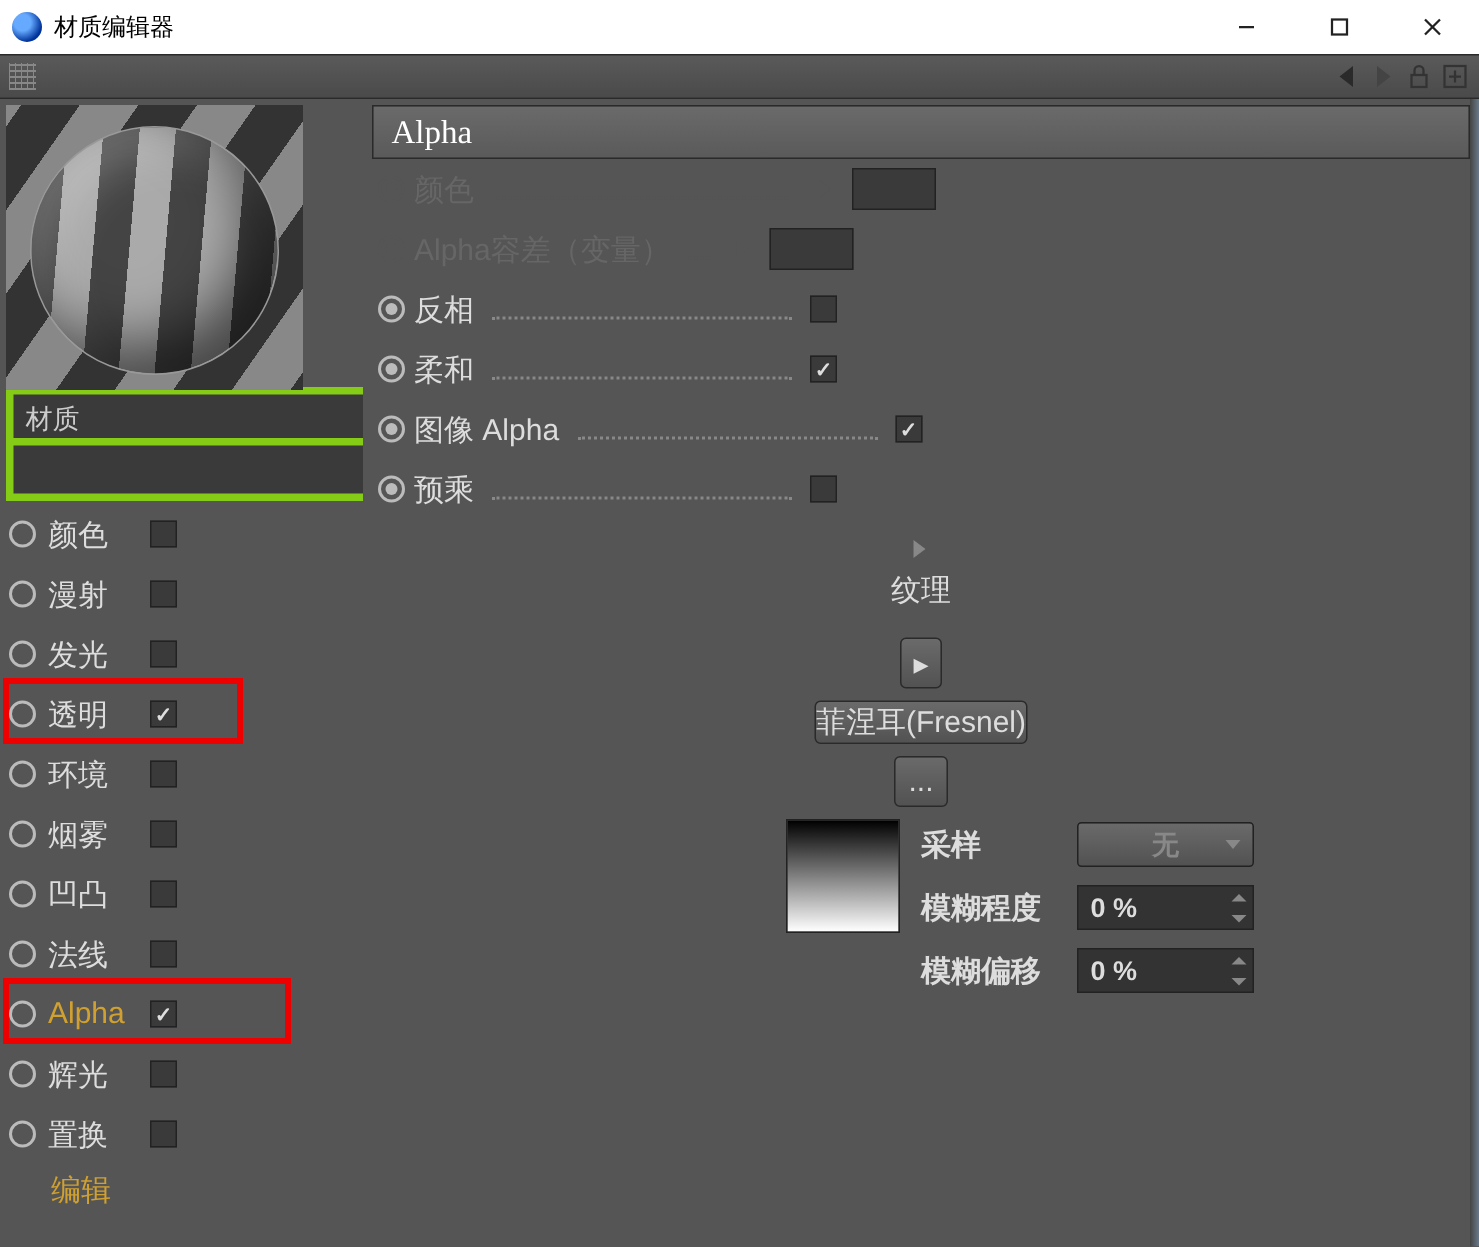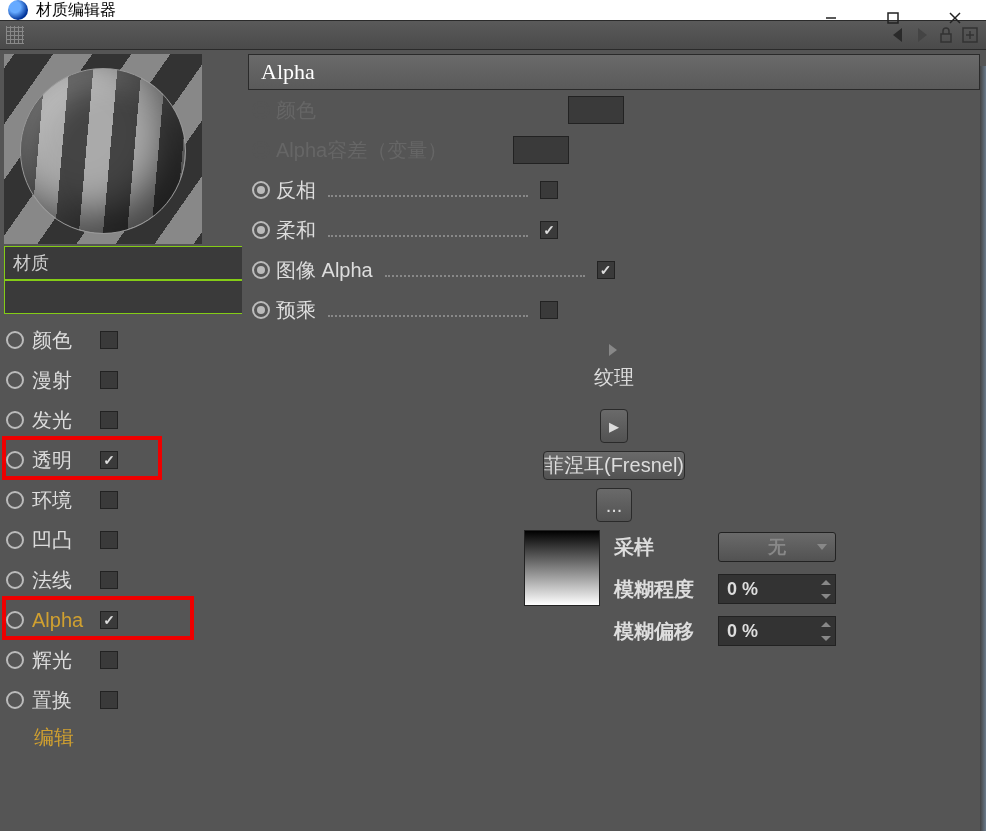--- a/index.html
+++ b/index.html
@@ -1,33 +1,33 @@
 <!DOCTYPE html>
 <html><head>
 <meta charset="utf-8">
 <style>
 *{margin:0;padding:0;box-sizing:border-box;font-family:"Microsoft YaHei",SimSun,sans-serif;}
 body{background:#555;position:relative;width:986px;height:831px;overflow:hidden;}
-.titlebar{height:20px;background:#fff;display:flex;align-items:center;padding:0 8px;position:relative;}
+.titlebar{height:36px;background:#fff;display:flex;align-items:center;padding:0 8px;position:relative;}
 .app-icon{width:20px;height:20px;background:radial-gradient(circle at 35% 35%,#6af 30%,#039 70%);border-radius:50%;margin-right:8px;}
 .title-text{font-size:16px;color:#000;}
 .winctrl{position:absolute;right:0;top:0;display:flex;height:36px;}
 .winbtn{width:62px;height:36px;display:flex;align-items:center;justify-content:center;color:#222;}
 .winbtn svg{width:14px;height:14px;}
 .toolbar{height:30px;background:linear-gradient(#5a5a5a,#4a4a4a);border-top:1px solid #2a2a2a;border-bottom:1px solid #2a2a2a;display:flex;align-items:center;padding:0 6px;justify-content:space-between;}
 .grid-icon{width:18px;height:18px;background-image:repeating-linear-gradient(0deg,#888 0 1px,transparent 1px 4px),repeating-linear-gradient(90deg,#888 0 1px,transparent 1px 4px);}
 .tool-right{display:flex;align-items:center;gap:4px;}
 .tool-right svg{width:20px;height:20px;fill:#333;}
 .content{display:flex;height:calc(100% - 66px);}
 .left{width:242px;background:#555;padding:4px 8px 4px 4px;}
 .preview{width:198px;height:190px;background:#333;margin:0 0 4px 0;position:relative;overflow:hidden;}
 .stripes{position:absolute;inset:-40px;background:repeating-linear-gradient(125deg,#333 0 32px,#888 32px 64px);}
 .sphere{position:absolute;left:16px;top:14px;width:166px;height:166px;border-radius:50%;background:repeating-linear-gradient(95deg,#444 0 24px,#aaa 24px 48px);box-shadow:inset -18px -18px 40px rgba(0,0,0,.6),inset 14px 14px 30px rgba(255,255,255,.25);border:1px solid #999;}
 .name-field{height:30px;display:flex;align-items:center;margin-bottom:4px;}
-.name-input{flex:1;height:28px;background:#3a3a3a;border:1px solid #84cc16;color:#ccc;padding:16px 8px;font-size:18px;}
+.name-input{flex:1;height:28px;background:#3a3a3a;border:5px solid #84cc16;color:#ccc;padding:16px 8px;font-size:18px;}
 .ext{width:8px;height:28px;background:#666;border:1px solid #222;border-left:0;}
 .row2{display:flex;align-items:center;height:30px;margin-bottom:8px;gap:4px;}
 .row2 .name-input{flex:1;}
 .iconbtn{width:26px;height:26px;background:#555;border:1px solid #333;display:flex;align-items:center;justify-content:center;}
 .chan{display:flex;align-items:center;height:40px;gap:8px;padding-left:2px;position:relative;}
 .radio{width:18px;height:18px;border-radius:50%;border:2px solid #bbb;display:flex;align-items:center;justify-content:center;flex-shrink:0;}
 .chlbl{color:#ddd;font-size:20px;width:60px;}
 .chlbl.active{color:#d0a030;}
 .cb{width:18px;height:18px;background:#3a3a3a;border:1px solid #222;display:flex;align-items:center;justify-content:center;}
 .cb.on::after{content:"✓";color:#ddd;font-size:14px;font-weight:bold;}
@@ -158,20 +158,25 @@
           <div class="cb on"></div>
           <div class="redbox" style="left: -2px; top: -4px; width: 160px; height: 44px;"></div>
         </div>
         <div class="chan">
           <div class="radio"></div>
           <div class="chlbl">环境</div>
           <div class="cb"></div>
         </div>
         <div class="chan">
           <div class="radio"></div>
+          <div class="chlbl">烟雾</div>
+          <div class="cb"></div>
+        </div>
+        <div class="chan">
+          <div class="radio"></div>
           <div class="chlbl">凹凸</div>
           <div class="cb"></div>
         </div>
         <div class="chan">
           <div class="radio"></div>
           <div class="chlbl">法线</div>
           <div class="cb"></div>
         </div>
         <div class="chan">
           <div class="radio"></div>

